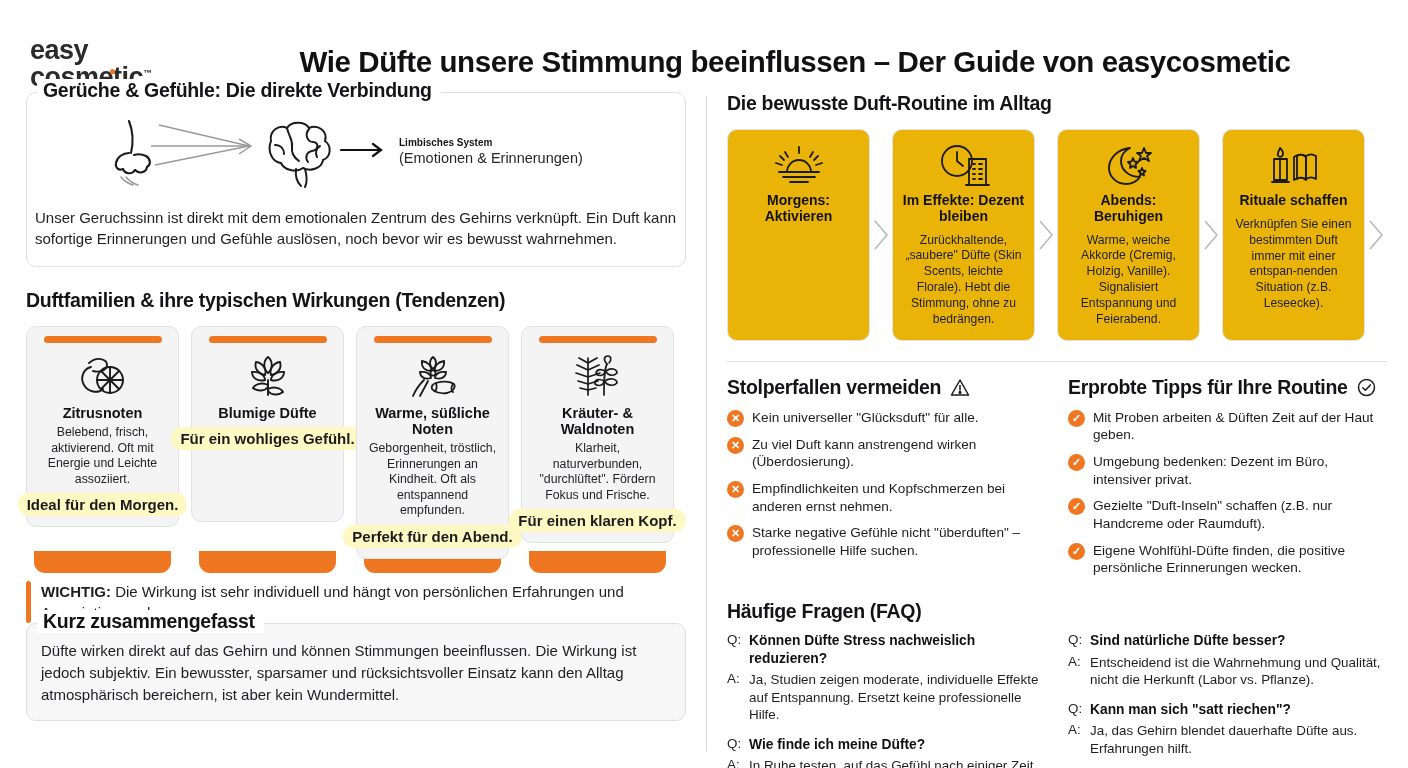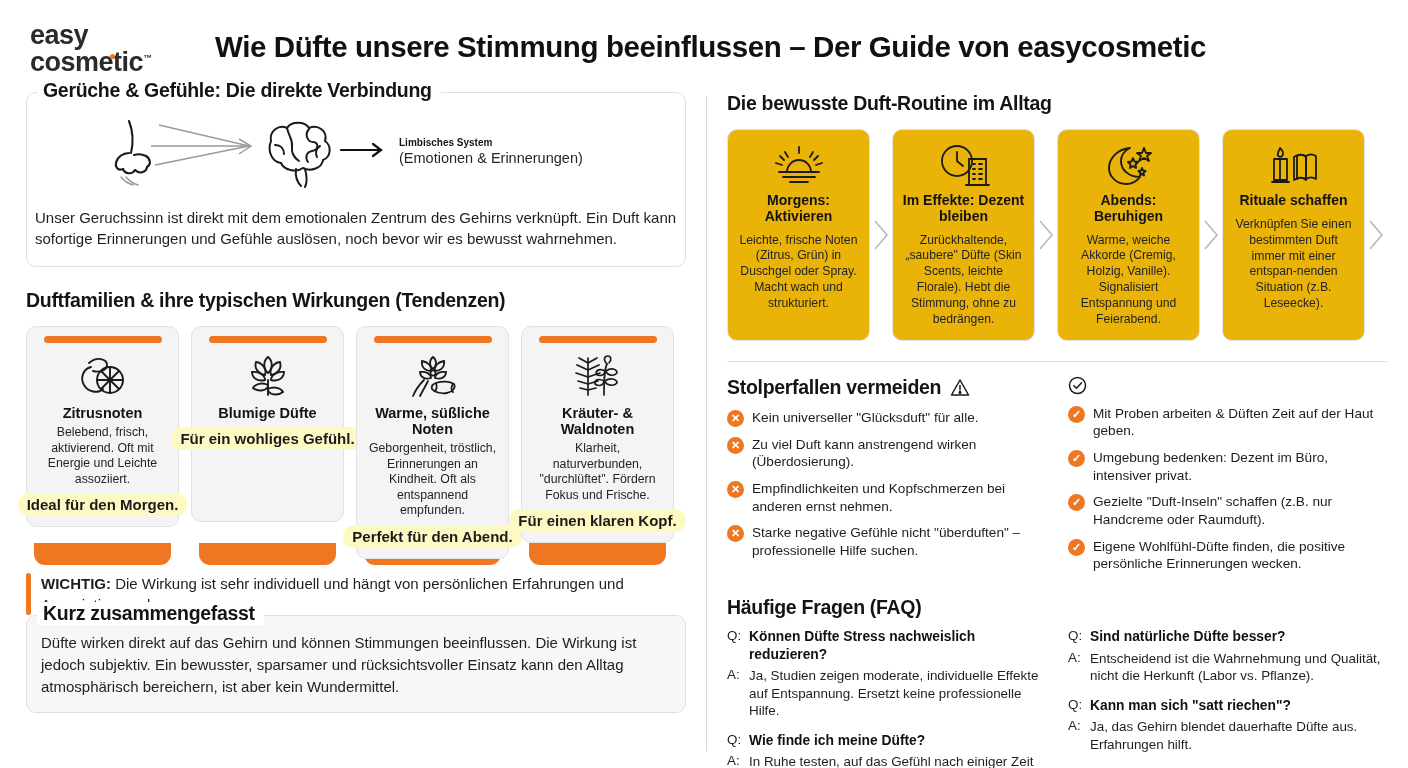--- a/index.html
+++ b/index.html
@@ -6,29 +6,29 @@
   html, body {
     width: 1408px; height: 768px;
     background: #ffffff;
     font-family: "Liberation Sans", sans-serif;
     color: #18181b;
     overflow: hidden;
   }
   .page { position: relative; width: 1408px; height: 768px; }
 
   
-  .header { position: absolute; left: 0; top: 0; width: 1408px; height: 88px; }
+  .header { position: absolute; left: 0; top: 15px; width: 1408px; height: 88px; }
   .logo { position: absolute; left: 30px; top: 22px; width: 180px; line-height: 1.0; }
   .logo-l1 { font-size: 27px; font-weight: 700; letter-spacing: -0.5px; color: #2b2b2b; }
   .logo-l2 { font-size: 27px; font-weight: 700; letter-spacing: -0.5px; color: #2b2b2b; position: relative; display: inline-block; }
   .logo-dot { position: absolute; width: 5px; height: 5px; border-radius: 50%; background: #ee7622; left: 80px; top: 5px; }
   .logo-tm { font-size: 9px; font-weight: 700; vertical-align: super; color: #2b2b2b; }
   .main-title {
     position: absolute; left: 215px; top: 30px; width: 1160px;
-    font-size: 29.5px; font-weight: 700; letter-spacing: -0.4px;
+    text-align: center; font-size: 29.5px; font-weight: 700; letter-spacing: -0.4px;
     color: #111114;
   }
 
   
   .col-left  { position: absolute; left: 26px;  top: 92px; width: 660px; }
   .col-right { position: absolute; left: 727px; top: 92px; width: 660px; }
   .col-divider { position: absolute; left: 706px; top: 96px; width: 1px; height: 655px; background: #d8d8db; }
 
   
   .panel { position: relative; border: 1px solid #dfdfe2; border-radius: 10px; background: #fff; }
@@ -48,21 +48,21 @@
   .limbic-s { font-size: 14.5px; color: #27272b; }
   .smell-desc { margin-top: 14px; padding: 0 8px; font-size: 15px; line-height: 1.42; color: #1e1e22; }
 
   
   .fam-row { display: flex; gap: 12px; margin-top: 14px; }
   .fam-wrap { position: relative; width: 153px; }
   .fam-backbar { position: absolute; left: 8px; right: 8px; bottom: 0; height: 22px; background: #ef7722; border-radius: 0 0 11px 11px; }
   .fam-card {
     position: relative; background: #f4f4f5; border: 1px solid #e2e2e5; border-radius: 10px;
     padding: 9px 9px 10px; text-align: center; min-height: 196px;
-    display: flex; flex-direction: column; align-items: center; margin-bottom: 6px;
+    display: flex; flex-direction: column; align-items: center; margin-bottom: 14px;
   }
   .fam-top { width: 118px; height: 7px; border-radius: 4px; background: #ef7722; margin-bottom: 7px; }
   .fam-icon { height: 52px; display: flex; align-items: center; justify-content: center; }
   .fam-title { font-size: 14.5px; font-weight: 700; line-height: 1.12; margin-top: 3px; color: #131316; }
   .fam-desc { font-size: 12.3px; line-height: 1.26; margin-top: 4px; color: #242428; flex: 1; }
   .fam-badge {
     margin-top: 6px; background: #fef9c3; border-radius: 11px; padding: 3px 9px;
     font-size: 15px; font-weight: 700; color: #1b1b1e; white-space: nowrap;
   }
 
@@ -290,21 +290,20 @@
 
       <div class="flow-card">
         <div class="flow-icon">
           <svg width="56" height="42" viewBox="0 0 56 42" fill="none" stroke="#1b1b1b" stroke-width="1.8" stroke-linecap="round">
             <path d="M16 28 A12 12 0 0 1 40 28"></path>
             <path d="M28 3 L28 9 M14 8 L17 13 M42 8 L39 13 M5 19 L11 21 M51 19 L45 21 M9 12 L13 16 M47 12 L43 16"></path>
             <path d="M8 28 L48 28 M12 33 L44 33 M19 38 L37 38"></path>
           </svg>
         </div>
         <div class="flow-title">Morgens: Aktivieren</div>
-        <div class="flow-desc">Leichte, frische Noten (Zitrus, Grün) in Duschgel oder Spray. Macht wach und strukturiert.</div>
       </div>
       <div class="chev">
         <svg width="18" height="34" viewBox="0 0 18 34" fill="none" stroke="#b9b9bd" stroke-width="1.6" stroke-linejoin="round">
             <path d="M3 3 L15 17 L3 31"></path>
           </svg>
       </div>
 
       <div class="flow-card">
         <div class="flow-icon">
           <svg width="56" height="44" viewBox="0 0 56 44" fill="none" stroke="#1b1b1b" stroke-width="1.8" stroke-linecap="round">
@@ -394,20 +393,21 @@
           </div>
           <div class="bitem">
             <span class="bicon">✕</span>
             <span class="btxt">Starke negative Gefühle nicht "überduften" – professionelle Hilfe suchen.</span>
           </div>
         </div>
       </div>
 
       <div>
         <div class="sec-h">
+          <span>Erprobte Tipps für Ihre Routine</span>
           <span>
             <svg width="19" height="19" viewBox="0 0 19 19" fill="none" stroke="#1b1b1b" stroke-width="1.5" stroke-linecap="round" stroke-linejoin="round">
               <circle cx="9.5" cy="9.5" r="8"></circle>
                 <path d="M5.8 9.7 L8.4 12.3 L13.4 6.9"></path>
             </svg>
           </span>
         </div>
         <div class="blist">
           <div class="bitem">
             <span class="bicon">✓</span>

